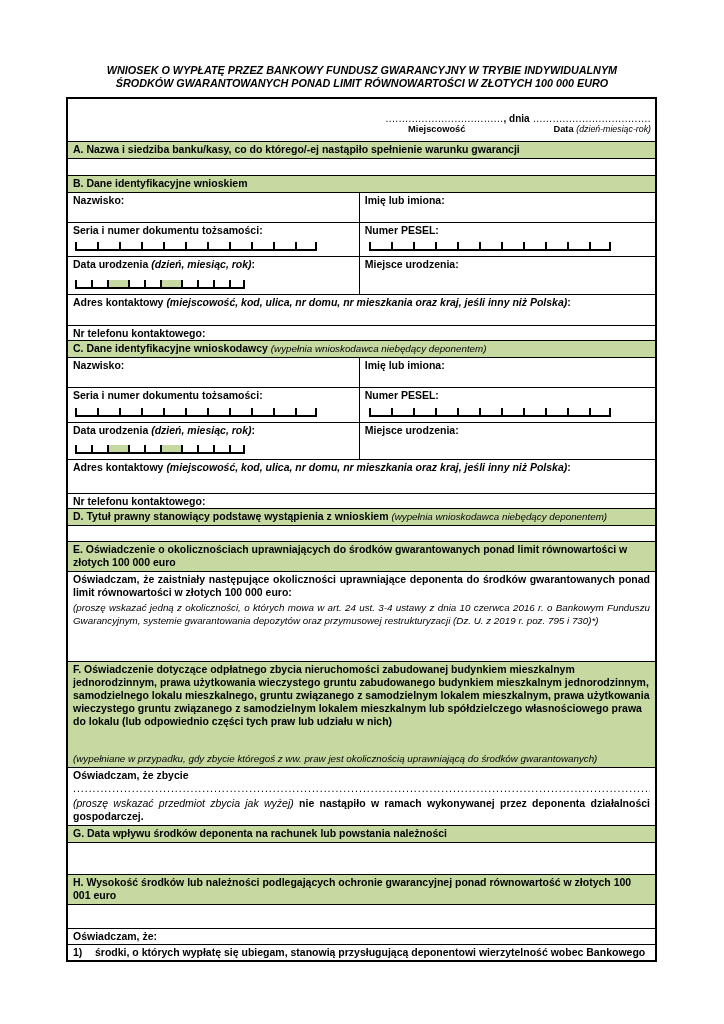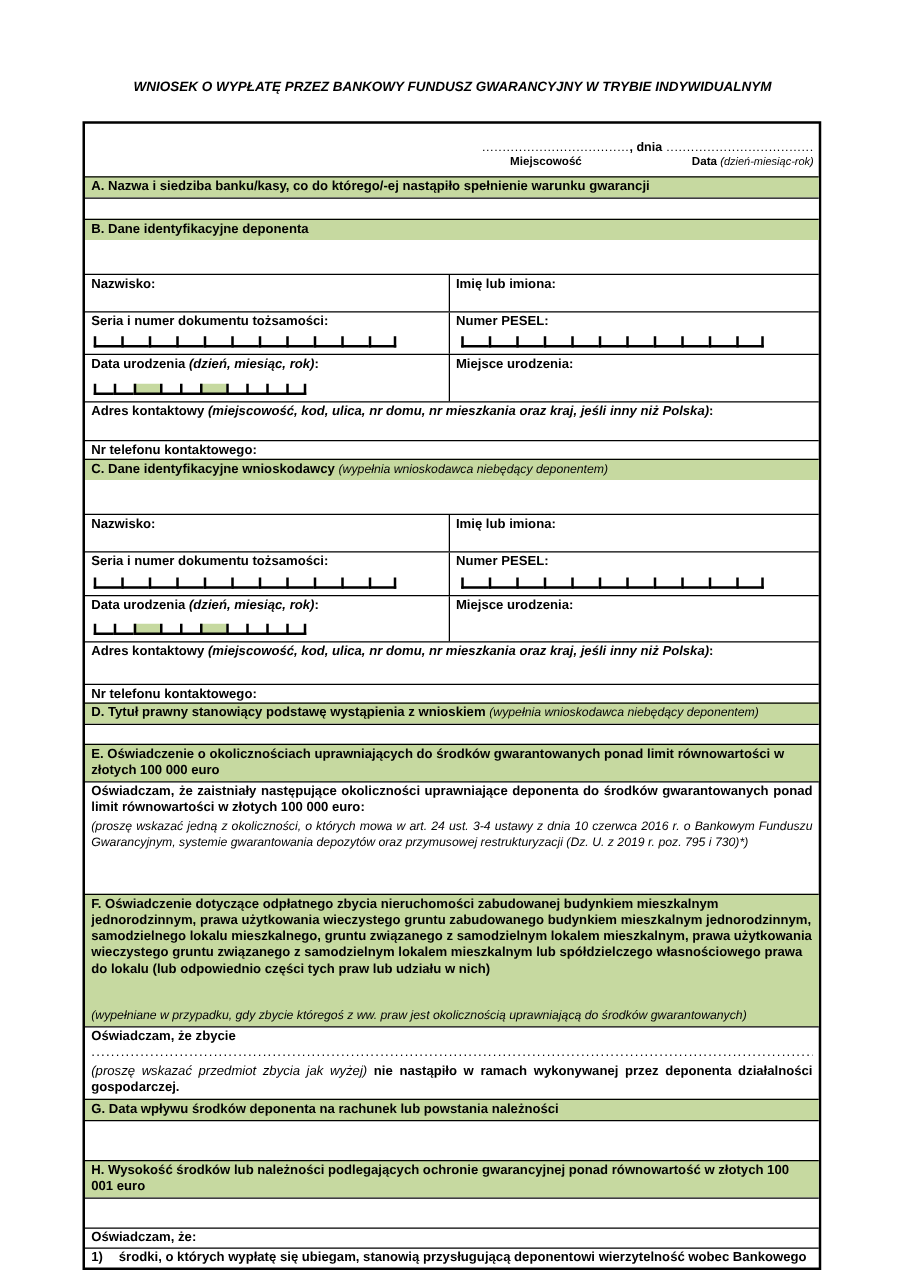--- a/index.html
+++ b/index.html
@@ -64,56 +64,57 @@
   .bold{font-weight:bold;}
   .italic{font-style:italic;}
   .small{font-size:9.8px;}
   .dotsfill{display:flex;}
   .dotsfill .prefix{font-weight:bold;white-space:nowrap;}
   .dotsfill .dots{flex:1;overflow:hidden;white-space:nowrap;letter-spacing:1px;}
   
   .h-a-head{min-height:17px;}
   .h-a-body{height:17px;}
   .h-b-head{min-height:16px;}
-  .h-name{height:30px;margin-top:27px;}
+  .h-name{height:30px;}
   .h-doc{height:34px;}
   .h-birth{height:38px;}
   .h-addr{height:31px;}
   .h-phone{height:15px;}
   .h-d-blank{height:16px;}
   .h-e-body{height:90px;}
   .h-g-blank{height:32px;}
   .h-h-blank{height:24px;}
 </style>
 </head>
 <body>
 
 <div class="page">
 
   <div class="doc-title">
     <div>WNIOSEK O WYPŁATĘ PRZEZ BANKOWY FUNDUSZ GWARANCYJNY W TRYBIE INDYWIDUALNYM</div>
+    <div>ŚRODKÓW GWARANTOWANYCH PONAD LIMIT RÓWNOWARTOŚCI W ZŁOTYCH 100 000 EURO</div>
   </div>
 
   <div class="form">
 
     <div class="row date-row">
       <div class="date-line">
         <span>....................................</span><span class="dnia">, dnia</span>
         <span>....................................</span>
       </div>
       <div class="date-labels">
         <span class="place">Miejscowość</span>
         <span class="datefmt"><b>Data</b> <i>(dzień-miesiąc-rok)</i></span>
       </div>
     </div>
 
     <div class="row sec-header h-a-head">A. Nazwa i siedziba banku/kasy, co do którego/-ej nastąpiło spełnienie warunku gwarancji</div>
     <div class="row blank h-a-body"></div>
 
-    <div class="row sec-header h-b-head">B. Dane identyfikacyjne deponenta</div>
+    <div class="row sec-header h-b-head">B. Dane identyfikacyjne wnioskiem</div>
 
     <div class="row two-col h-name">
       <div class="cell left">
         <span class="lbl">Nazwisko:</span>
       </div>
       <div class="cell right">
         <span class="lbl">Imię lub imiona:</span>
       </div>
     </div>
 

